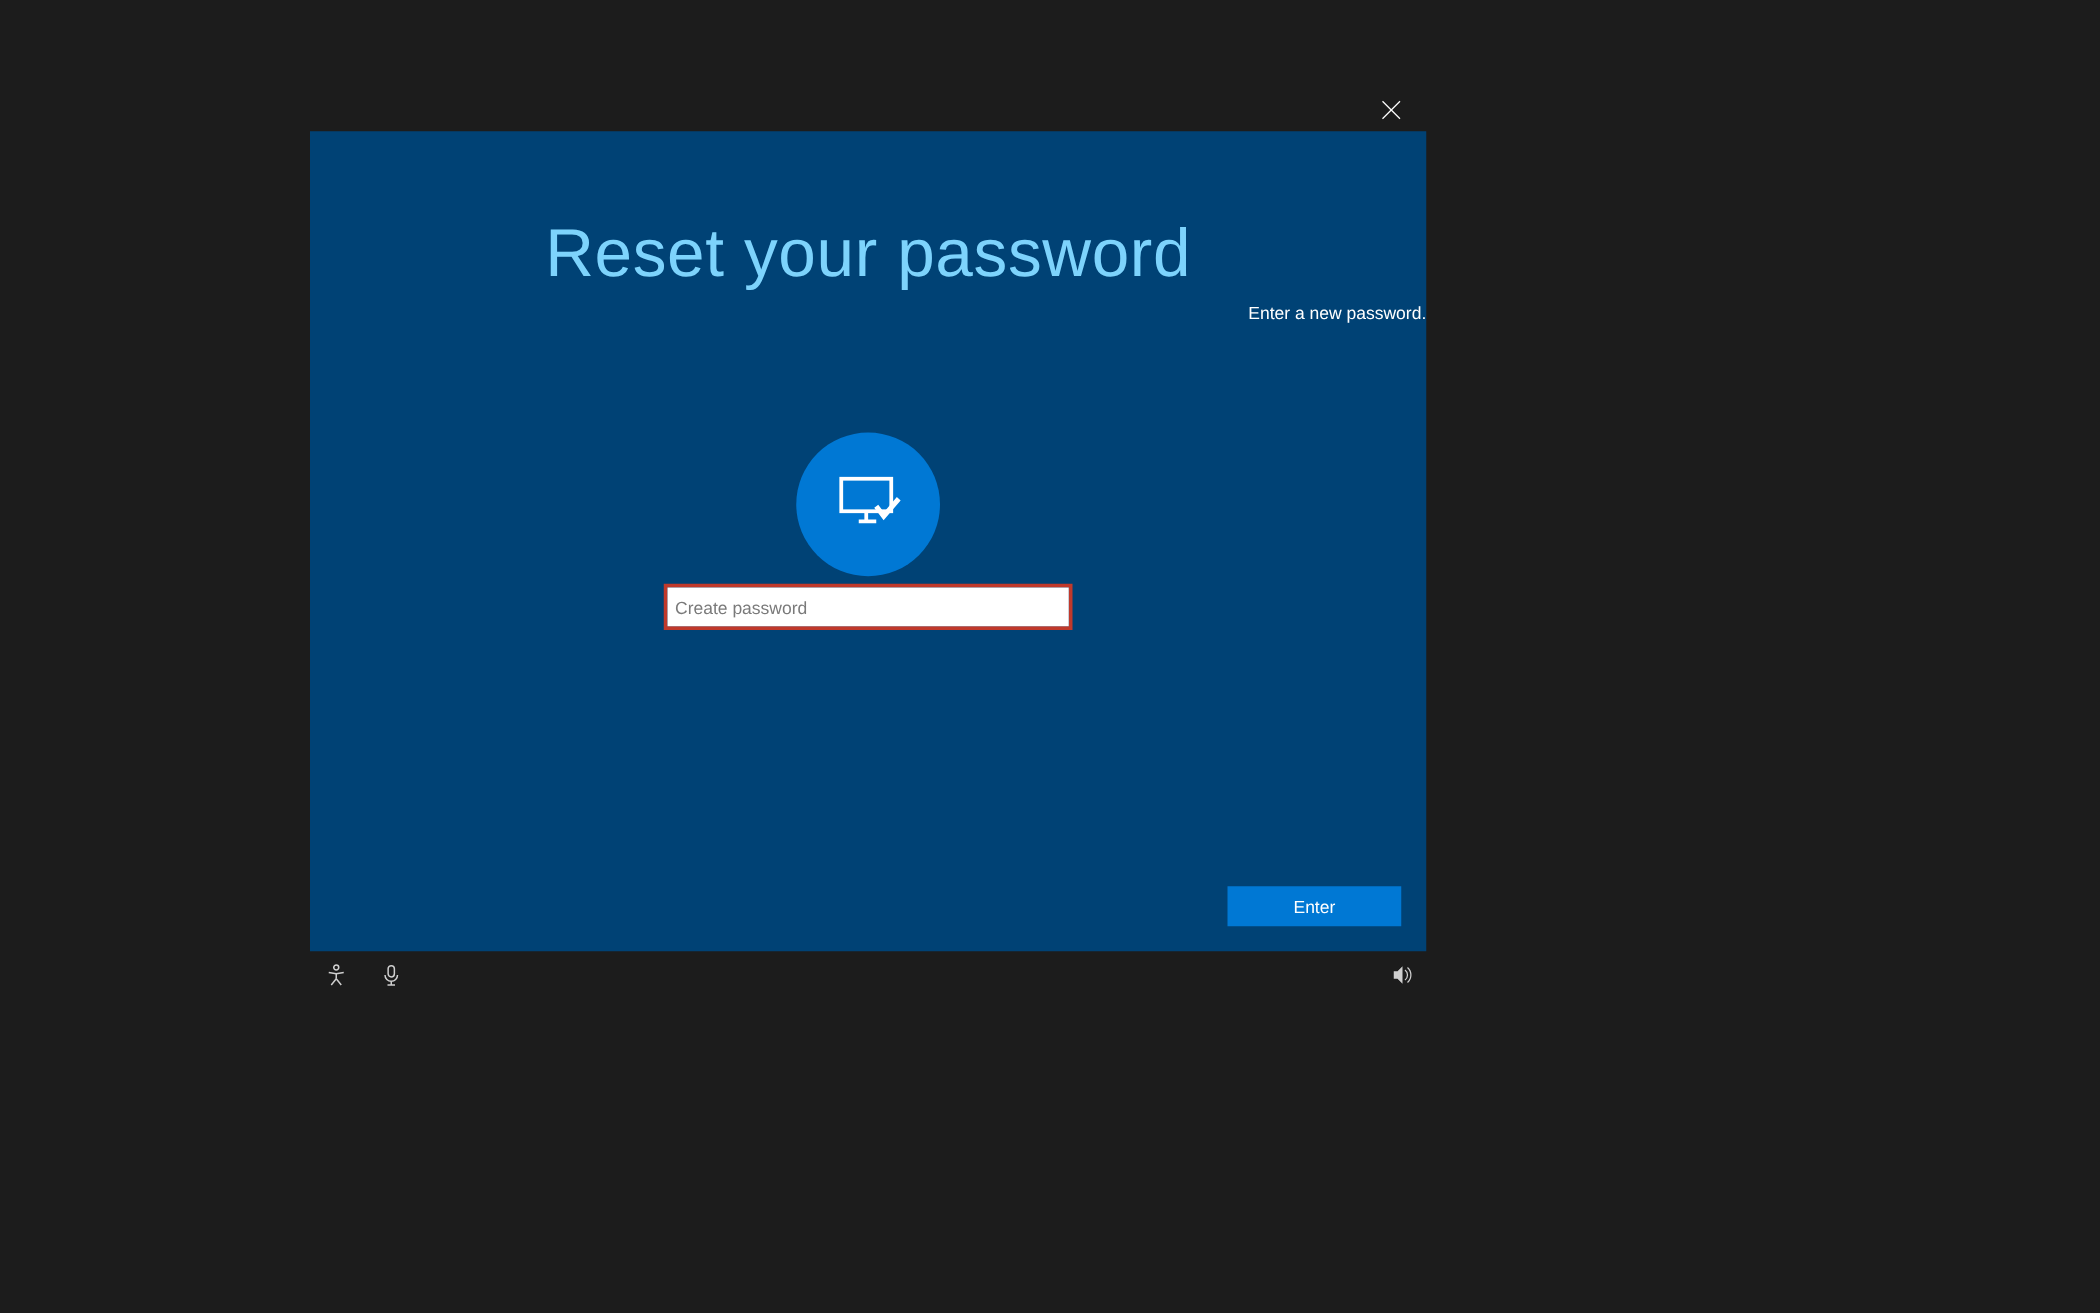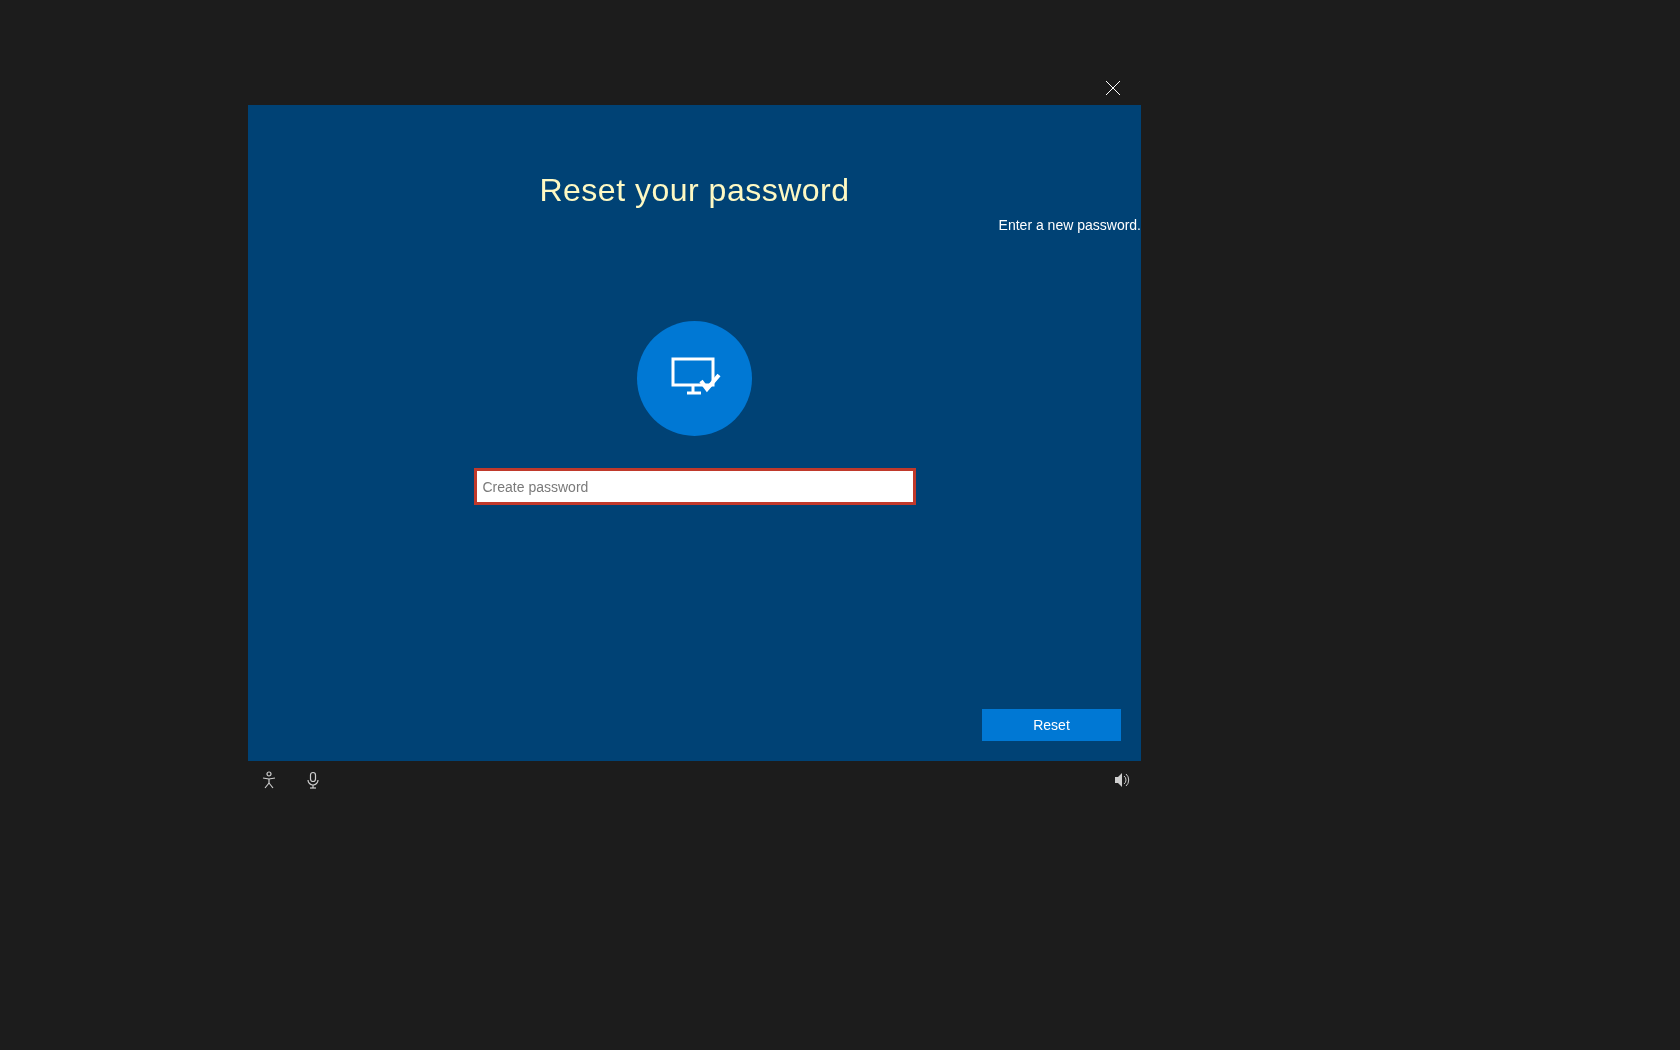--- a/index.html
+++ b/index.html
@@ -33,22 +33,22 @@
     .panel {
       position: absolute;
       left: 248px;
       top: 105px;
       width: 893px;
       height: 656px;
       background: #004275;
     }
     .title {
       text-align: center;
-      color: #fef9c3;
-      font-size: 32px;
+      color: #7dd3fc;
+      font-size: 54px;
       font-weight: 300;
       margin-top: 67px;
       letter-spacing: 0.5px;
     }
     .subtitle {
       text-align: right;
       color: #ffffff;
       font-size: 14px;
       font-weight: 400;
       margin-top: 8px;
@@ -61,22 +61,22 @@
       margin: 88px auto 0 auto;
       display: flex;
       align-items: center;
       justify-content: center;
     }
     .avatar-circle svg {
       width: 56px;
       height: 56px;
     }
     .input-wrap {
-      margin: 32px auto 0 auto;
-      width: 442px;
+      margin: 6px auto 0 auto;
+      width: 327px;
       border: 3px solid #c0392b;
       padding: 0;
     }
     .password-input {
       width: 100%;
       height: 31px;
       border: none;
       outline: none;
       background: #ffffff;
       font-size: 14px;
@@ -156,21 +156,21 @@
         <line x1="26" y1="36" x2="26" y2="44"></line>
         <polyline points="34,32 40,40 52,26" stroke-width="4"></polyline>
       </svg>
     </span>
   </div>
 
   <div class="input-wrap">
     <input type="password" class="password-input" placeholder="Create password" style="">
   </div>
 
-  <button class="next-btn">Reset</button>
+  <button class="next-btn">Enter</button>
 </div>
 
 <div class="taskbar">
   <div class="taskbar-left">
     <div class="taskbar-icon">
       <span>
         <svg viewBox="0 0 18 18" fill="none" stroke="#cfcfcf" stroke-width="1.2">
           <circle cx="9" cy="3" r="2"></circle>
           <path d="M3 7 L9 8 L15 7"></path>
           <path d="M9 8 L9 12"></path>

